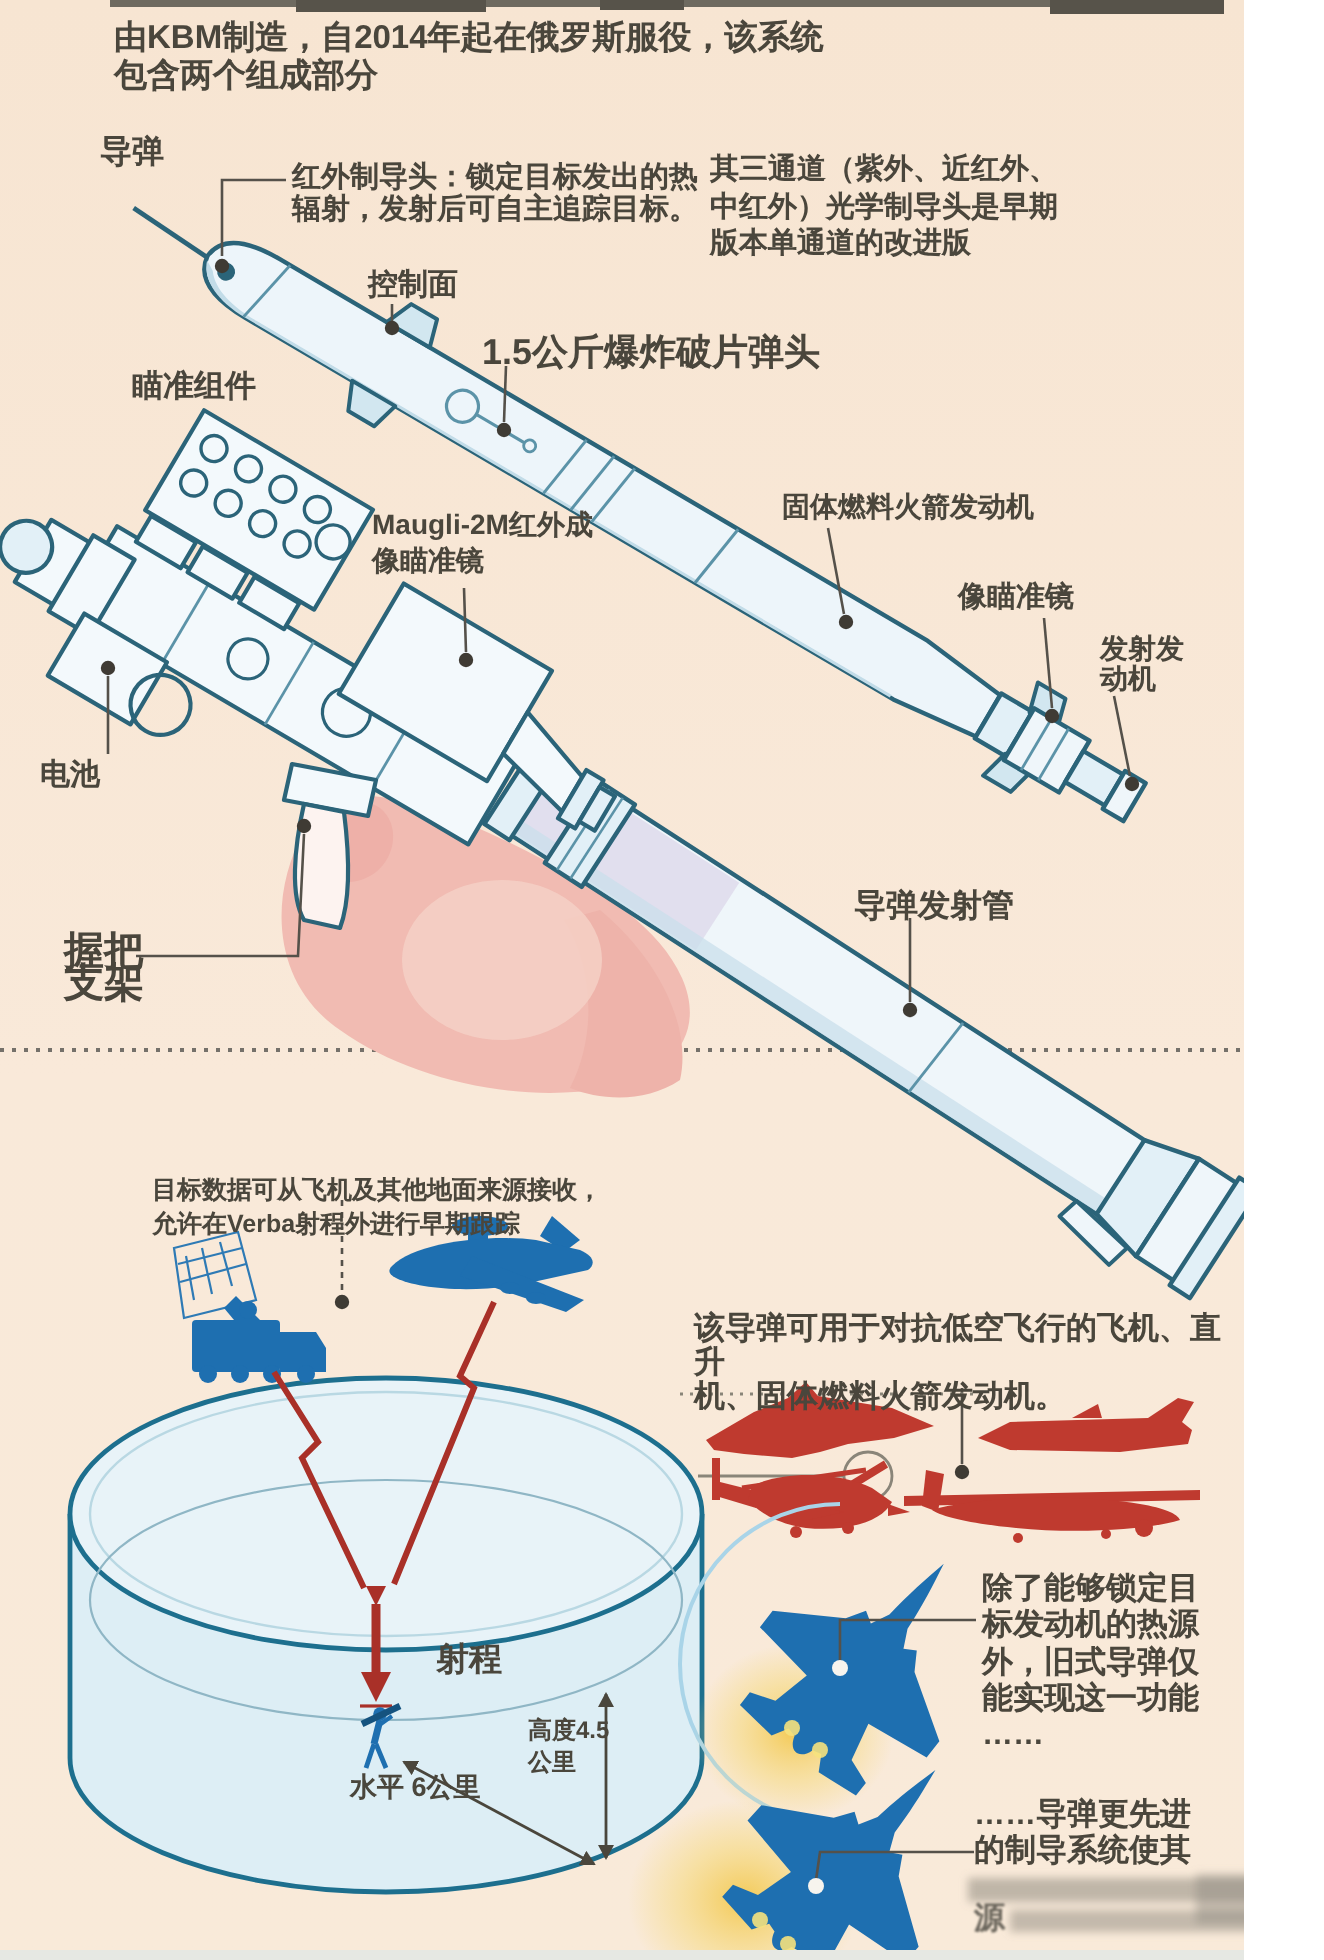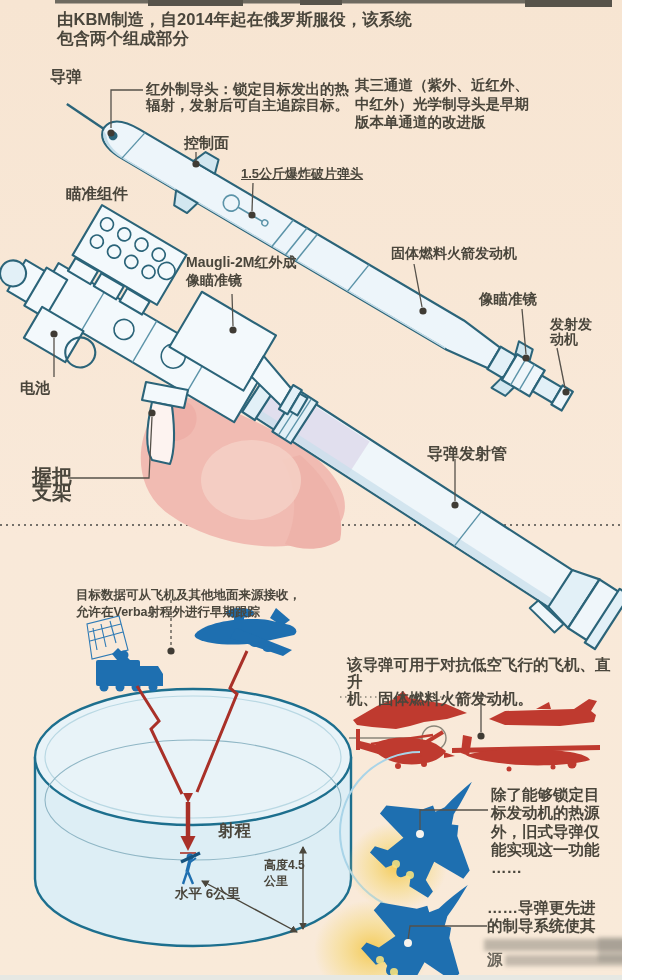--- a/index.html
+++ b/index.html
@@ -280,21 +280,21 @@
 
 <div class="lbl" style="left:146px;top:81px;font-size:14.5px;line-height:16px;">红外制导头：锁定目标发出的热
 辐射，发射后可自主追踪目标。</div>
 
 <div class="lbl para" style="left:355px;top:76px;font-size:14.5px;line-height:18.5px;">其三通道（紫外、近红外、
 中红外）光学制导头是早期
 版本单通道的改进版</div>
 
 <div class="lbl" style="left:184px;top:134px;font-size:15px;">控制面</div>
 
-<div class="lbl" style="left:241px;top:166px;font-size:13px;text-decoration:underline;">1.5公斤爆炸破片弹头</div>
+<div class="lbl" style="left:241px;top:166px;font-size:18px;">1.5公斤爆炸破片弹头</div>
 
 <div class="lbl" style="left:66px;top:185px;font-size:15.5px;">瞄准组件</div>
 
 <div class="lbl" style="left:186px;top:254px;font-size:14px;line-height:17.5px;">Maugli-2M红外成
 像瞄准镜</div>
 
 <div class="lbl" style="left:375px;top:245px;font-size:14px;margin-left:16px;">固体燃料火箭发动机</div>
 
 <div class="lbl" style="left:479px;top:291px;font-size:14.5px;">像瞄准镜</div>
 

